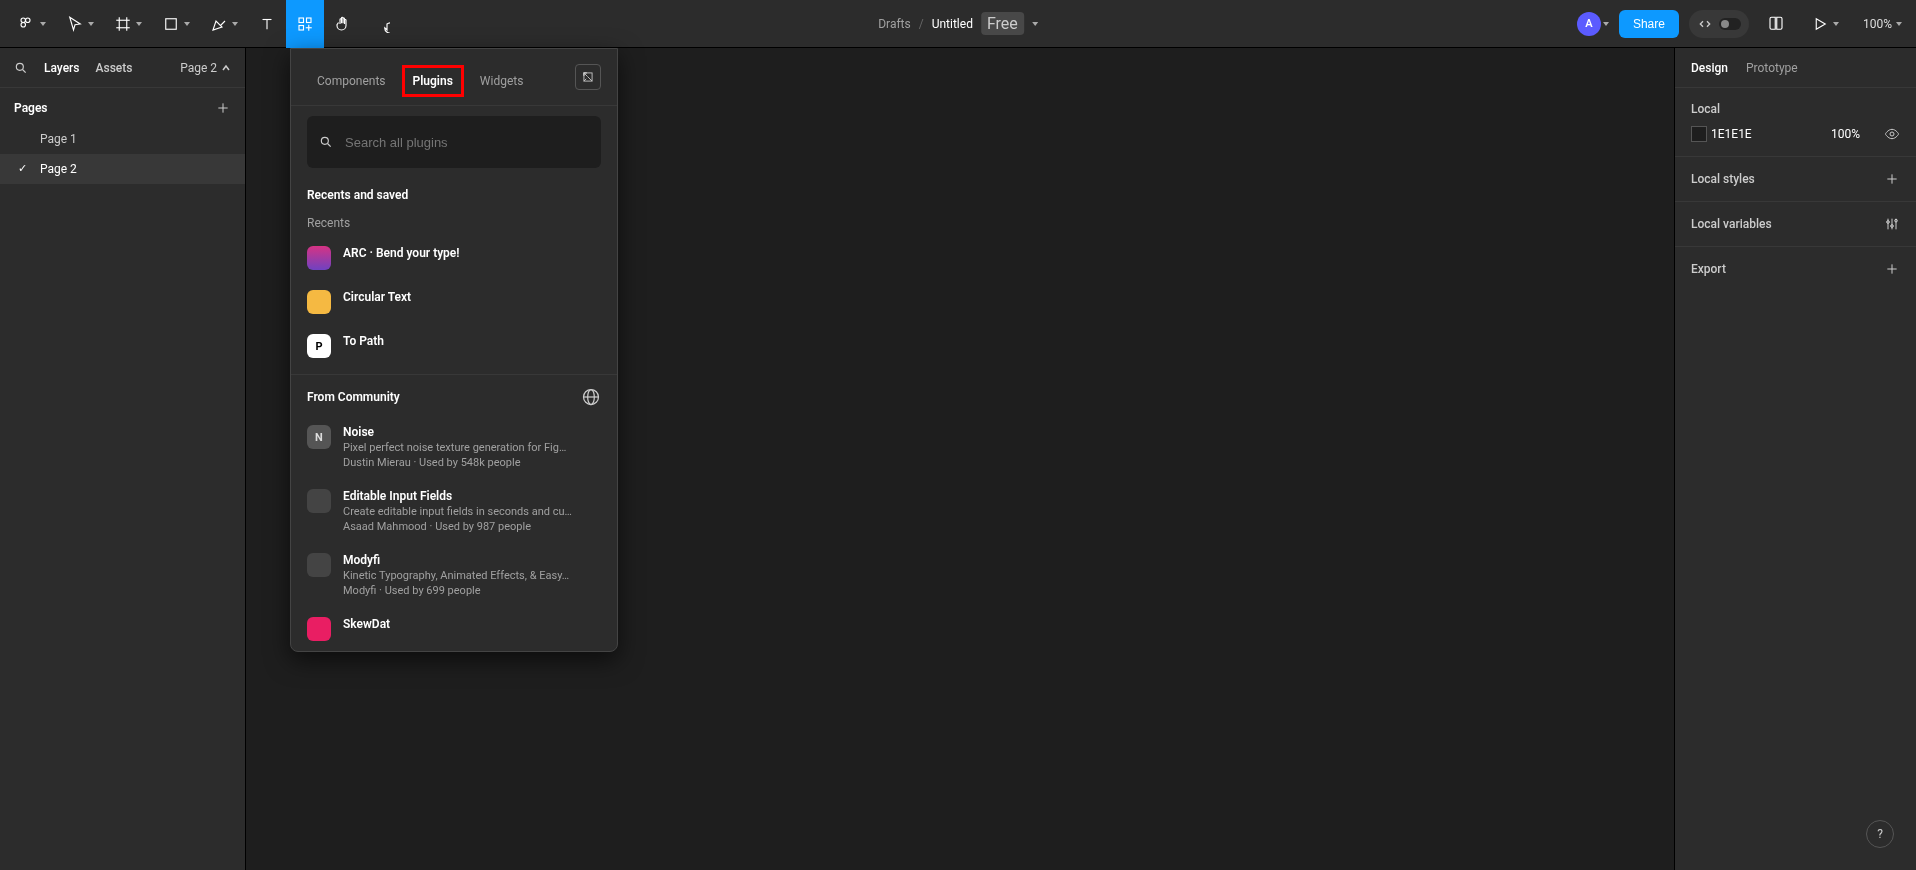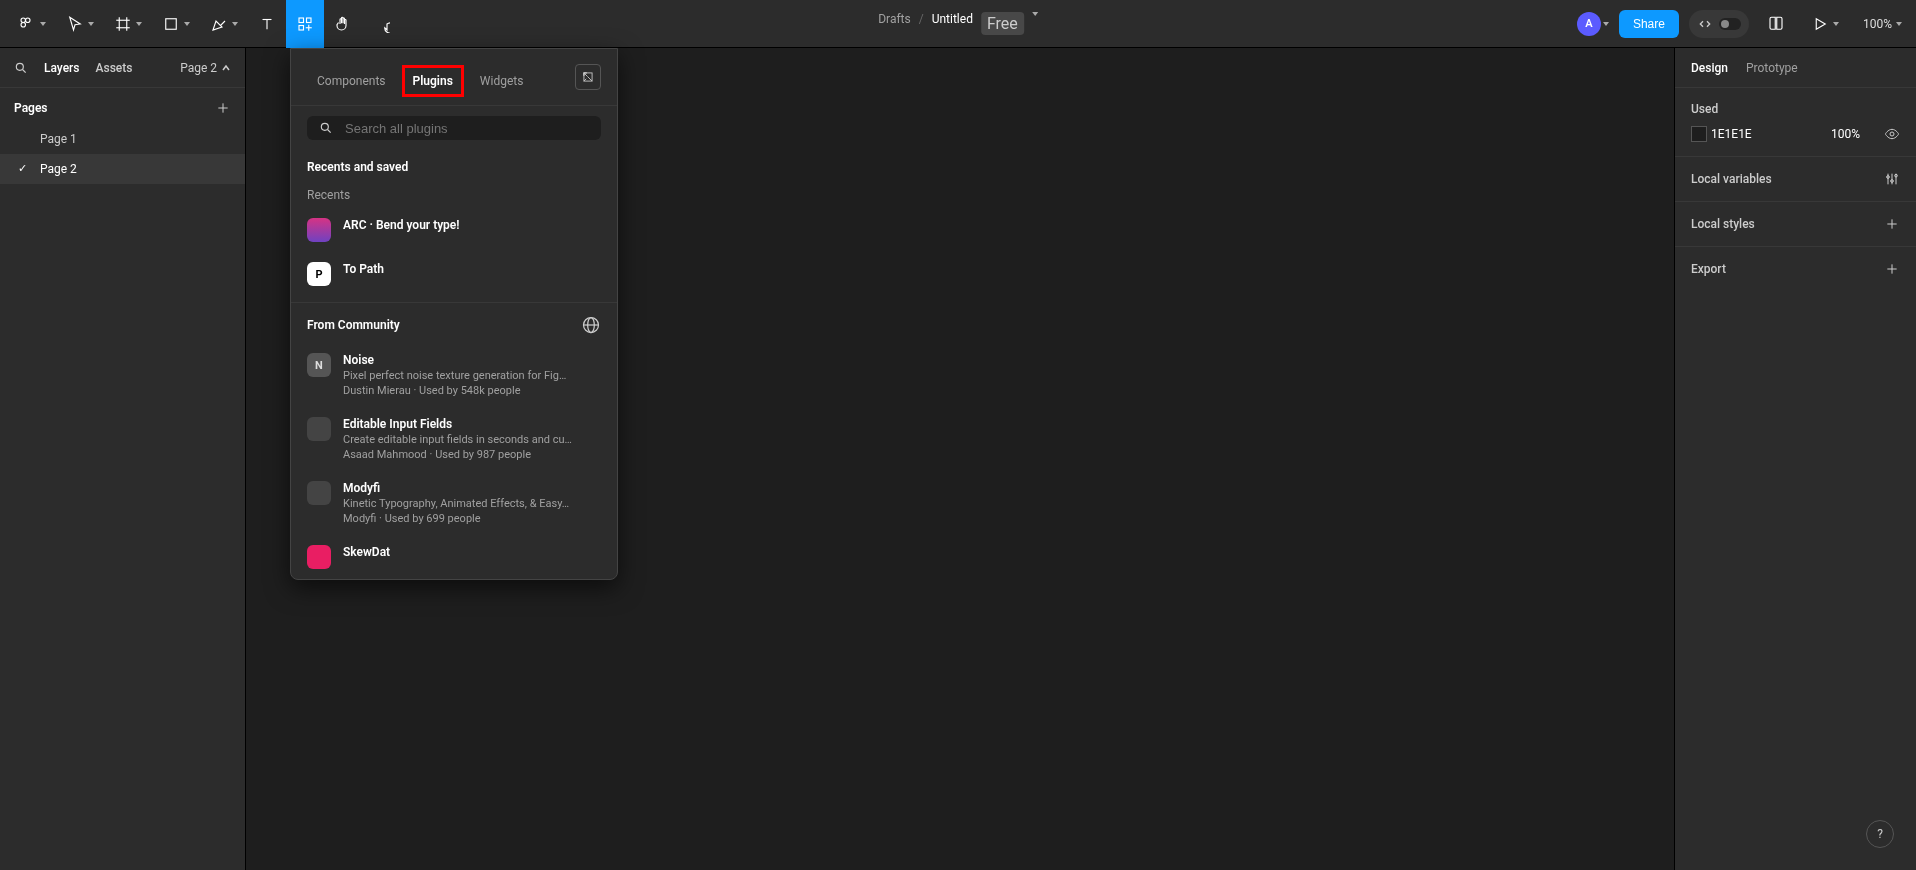--- a/index.html
+++ b/index.html
@@ -53,20 +53,21 @@
     width: 0; height: 0;
     border-left: 3px solid transparent;
     border-right: 3px solid transparent;
     border-top: 4px solid #aaa;
   }
   .title-center {
     position: absolute;
     left: 50%;
     transform: translateX(-50%);
     display: flex;
+    align-items: center;
     gap: 8px;
     color: #fff;
   }
   .title-center .drafts { color: #a0a0a0; }
   .title-center .slash { color: #666; }
   .free-pill {
     background: #484848;
     color: #ccc;
     padding: 2px 6px;
     border-radius: 4px;
@@ -160,21 +161,21 @@
     gap: 6px;
     border-bottom: 1px solid #383838;
     position: relative;
   }
   .res-tab { padding: 8px 10px; color:#a0a0a0; cursor:pointer; font-size:12px;margin-top:8px; }
   .res-tab.highlight { border: 3px solid #ff0000; color:#fff; font-weight:600; padding:6px 8px; }
   .res-popout { margin-left:auto; width:26px; height:26px; border:1px solid #555; border-radius:4px; display:flex; align-items:center; justify-content:center; cursor:pointer; }
   .res-popout svg { width:14px; height:14px; stroke:#ccc; fill:none; stroke-width:1.5; }
   .search-row { padding: 10px 16px 14px; }
   .search-box {
-    background:#1e1e1e; border-radius:6px; height:24px;
+    background:#1e1e1e; border-radius:6px; height:52px;
     display:flex; align-items:center; padding:0 12px; gap:10px;
   }
   .search-box input {
     background:transparent; border:none; outline:none;
     color:#ccc; flex:1; font-size:13px;
   }
   .section-title { padding: 6px 16px 10px; font-weight:600; font-size:12px; color:#fff; }
   .sub-title { padding: 4px 16px 6px; color:#a0a0a0; font-size:12px; }
   .plugin-row {
     display:flex; align-items:flex-start; gap:12px;
@@ -368,53 +369,53 @@
   </div>
 
   <div class="canvas"></div>
 
   <div class="right-panel">
     <div class="right-tabs">
       <span class="tab active">Design</span>
       <span class="tab">Prototype</span>
     </div>
     <div class="rp-section">
-      <div class="rp-section-header">Used</div>
+      <div class="rp-section-header">Local</div>
       <div class="color-row">
         <div class="swatch"></div>
         <span>1E1E1E</span>
         <span style="margin-left:auto">100%</span>
         <svg class="eye-ic" style="margin-left:20px" viewBox="0 0 24 24">
             <path d="M2 12 s4 -7 10 -7 10 7 10 7 -4 7 -10 7 -10 -7 -10 -7 Z"></path>
             <circle cx="12" cy="12" r="3"></circle>
+          </svg>
+      </div>
+    </div>
+    <div class="rp-section">
+      <div class="rp-section-header">
+        <span>Local styles</span>
+        <svg class="plus-ic" viewBox="0 0 24 24">
+            <line x1="12" y1="5" x2="12" y2="19"></line>
+            <line x1="5" y1="12" x2="19" y2="12"></line>
           </svg>
       </div>
     </div>
     <div class="rp-section">
       <div class="rp-section-header">
         <span>Local variables</span>
         <svg class="sliders-ic" viewBox="0 0 24 24">
             <line x1="6" y1="4" x2="6" y2="20"></line>
             <circle cx="6" cy="9" r="2"></circle>
             <line x1="12" y1="4" x2="12" y2="20"></line>
             <circle cx="12" cy="15" r="2"></circle>
             <line x1="18" y1="4" x2="18" y2="20"></line>
             <circle cx="18" cy="7" r="2"></circle>
           </svg>
       </div>
     </div>
-    <div class="rp-section">
-      <div class="rp-section-header">
-        <span>Local styles</span>
-        <svg class="plus-ic" viewBox="0 0 24 24">
-            <line x1="12" y1="5" x2="12" y2="19"></line>
-            <line x1="5" y1="12" x2="19" y2="12"></line>
-          </svg>
-      </div>
-    </div>
     <div class="rp-section" style="border-bottom:none">
       <div class="rp-section-header">
         <span>Export</span>
         <svg class="plus-ic" viewBox="0 0 24 24">
             <line x1="12" y1="5" x2="12" y2="19"></line>
             <line x1="5" y1="12" x2="19" y2="12"></line>
           </svg>
       </div>
     </div>
   </div>
@@ -450,20 +451,26 @@
   <div class="section-title">Recents and saved</div>
   <div class="sub-title">Recents</div>
   <div id="recents-list">
       <div class="plugin-row">
     <div class="plugin-ic" style="background:linear-gradient(180deg,#d63384 0%, #6f42c1 100%);color:#000"></div>
     <div class="plugin-text">
           <div class="plugin-name">ARC · Bend your type!</div>
         </div>
       </div>
       <div class="plugin-row">
+    <div class="plugin-ic" style="background:#f5b942;color:#000"></div>
+    <div class="plugin-text">
+          <div class="plugin-name">Circular Text</div>
+        </div>
+      </div>
+      <div class="plugin-row">
     <div class="plugin-ic" style="background:#ffffff;color:#000">P</div>
     <div class="plugin-text">
           <div class="plugin-name">To Path</div>
         </div>
       </div>
     </div>
 
   <div class="community-header">
     <span>From Community</span>
     <svg class="globe-ic" viewBox="0 0 24 24">

